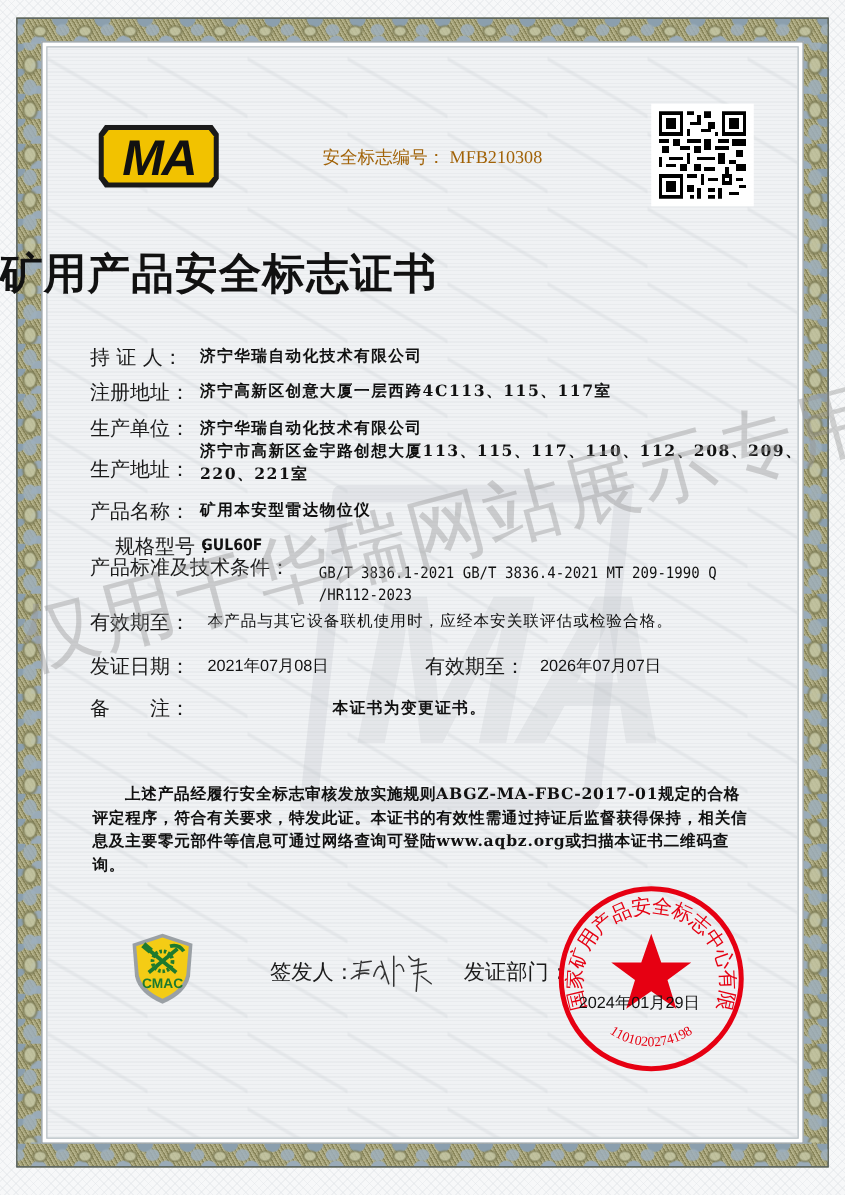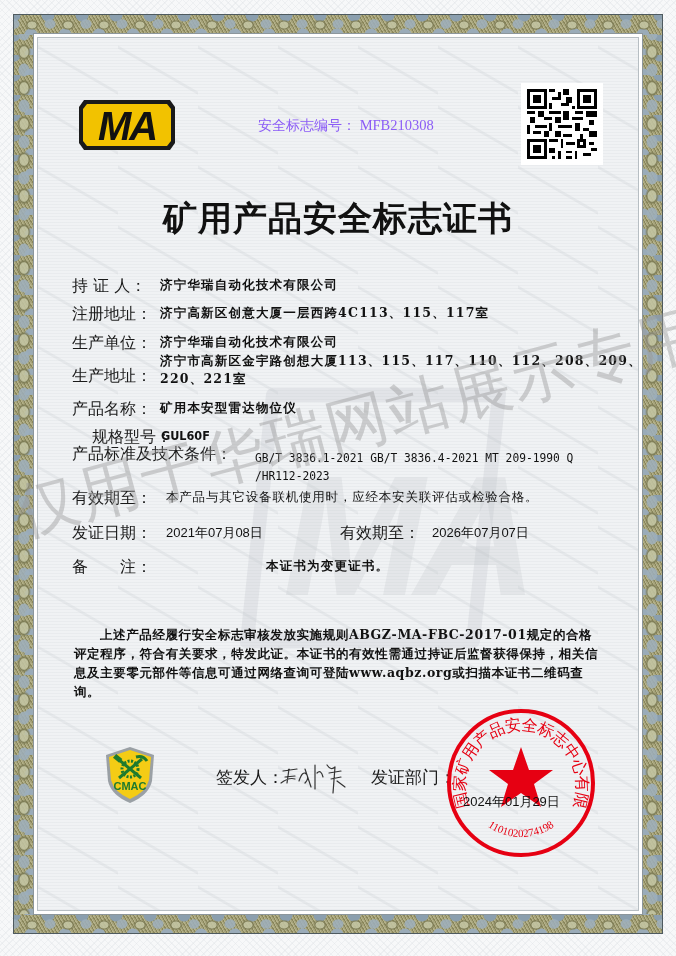--- a/index.html
+++ b/index.html
@@ -80,32 +80,32 @@
   }
 
   
   .ma-logo {
     position: absolute; left: 78px; top: 97px; width: 98px; height: 56px;
   }
   .ma-logo svg { display: block; }
 
   .cert-no {
     position: absolute; left: 258px; top: 117px;
-    font-size: 14.5px; color: #8b5cf6; white-space: nowrap;
+    font-size: 14.5px; color: #a16207; white-space: nowrap;
     font-family: "Liberation Serif", "DejaVu Serif", serif;
   }
   .cert-no .lbl { font-family: "DejaVu Sans", sans-serif; font-size: 14px; }
 
   .qr-box {
     position: absolute; left: 521px; top: 83px; width: 82px; height: 82px;
     background: #fff; padding: 6px;
   }
 
   .title {
-    position: absolute; left: 0; width: 676px; top: 196px; text-align: center;
+    position: absolute; left: 0; width: 676px; top: 196px; 
     font-size: 34px; font-weight: bold; letter-spacing: 1px; color: #111;
     font-family: "DejaVu Serif", "Liberation Serif", serif;
   }
   .label { position: absolute; left: 72px; font-size: 16px; color: #1a1a1a; white-space: nowrap; }
   .value {
     position: absolute; font-size: 12.5px; font-weight: bold; color: #111;
     letter-spacing: 1.2px; white-space: nowrap;
     font-family: "DejaVu Serif", serif;
   }
   .value.mono {

